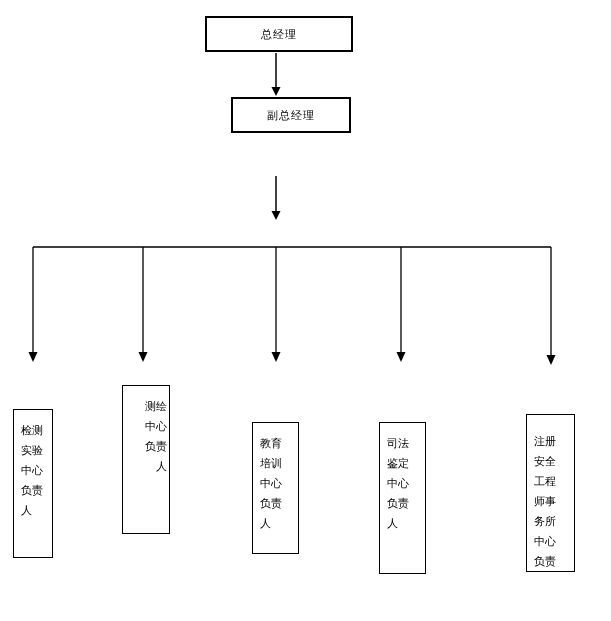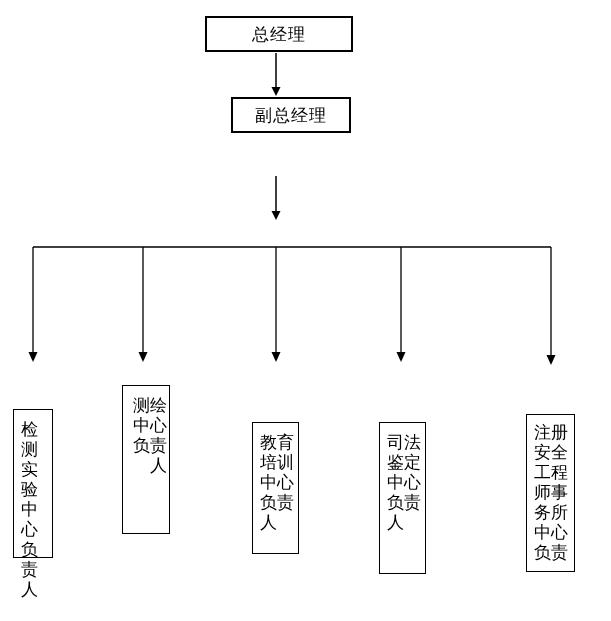--- a/index.html
+++ b/index.html
@@ -20,21 +20,21 @@
     left: 0;
     top: 0;
     width: 611px;
     height: 621px;
   }
   .node {
     position: absolute;
     box-sizing: border-box;
     background: #ffffff;
     color: #000000;
-    font-size: 17px;
+    font-size: 11px;
     font-family: Liberation Serif, serif;
   }
   .node-top {
     border: 2px solid #000000;
     display: flex;
     align-items: center;
     justify-content: center;
     letter-spacing: 1px;
   }
   .node-gm   { left: 205px; top: 16px; width: 148px; height: 36px; }
@@ -43,21 +43,21 @@
     border: 1px solid #000000;
     padding: 10px 2px 0 7px;
     line-height: 20px;
     white-space: pre-line;
     text-align: left;
   }
   .dept-0 { left: 13px;  top: 409px; width: 40px; height: 149px; }
   .dept-1 { left: 122px; top: 385px; width: 48px; height: 149px; text-align: right; }
   .dept-2 { left: 252px; top: 422px; width: 47px; height: 132px; }
   .dept-3 { left: 379px; top: 422px; width: 47px; height: 152px; }
-  .dept-4 { left: 526px; top: 414px; width: 49px; height: 158px; padding-top: 8px; }
+  .dept-4 { left: 526px; top: 414px; width: 49px; height: 158px; padding-top: 16px; }
 </style>
 </head>
 <body>
 
 <div class="canvas">
 
   <svg class="connectors" viewBox="0 0 611 621" xmlns="http://www.w3.org/2000/svg">
 
     <g>
       <line x1="276" y1="53" x2="276" y2="89" stroke="#000000" stroke-width="1.5"></line>

